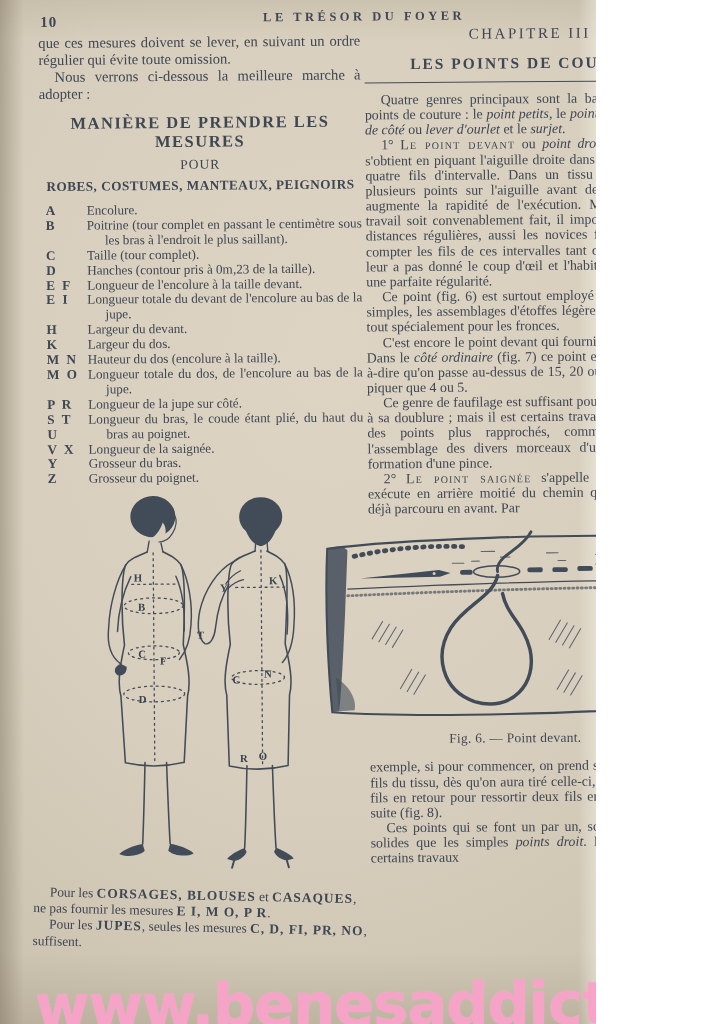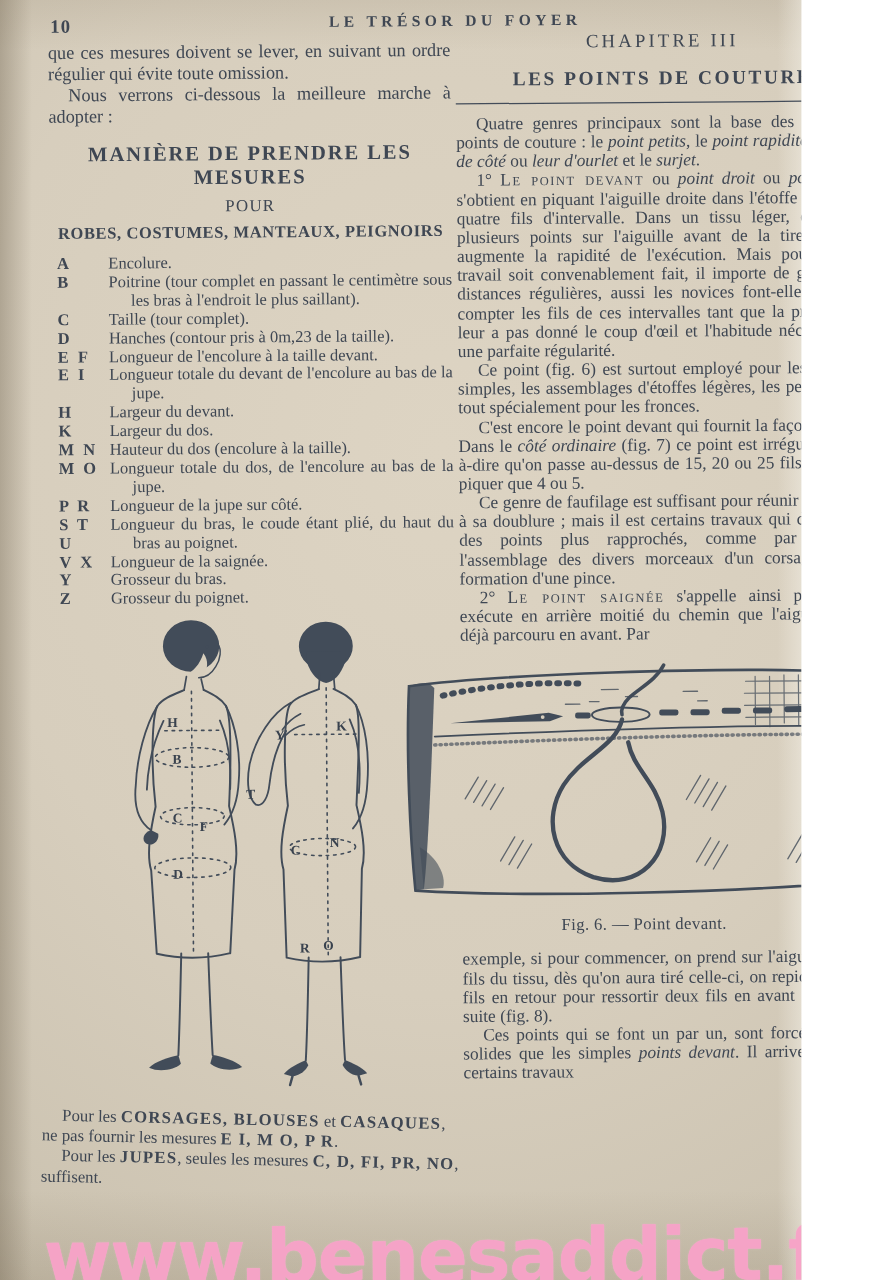--- a/index.html
+++ b/index.html
@@ -1,18 +1,18 @@
 <!DOCTYPE html>
 <html><head>
 <meta charset="utf-8">
 <style>
   * { margin:0; padding:0; box-sizing:border-box; }
   html,body { width:716px; height:1024px; overflow:hidden; }
   .page {
-    position:relative; width:641px; height:1024px; overflow:hidden;
+    position:relative; width:596px; height:1024px; overflow:hidden;
     font-family:"Liberation Serif","DejaVu Serif",serif;
     color:#3f4753;
     background:
       linear-gradient(90deg, rgba(110,98,78,.38) 0%, rgba(110,98,78,0) 4%),
       linear-gradient(270deg, rgba(240,236,226,.55) 0%, rgba(240,236,226,0) 3%),
       linear-gradient(0deg, rgba(130,116,92,.22) 0%, rgba(130,116,92,0) 7%),
       linear-gradient(180deg, rgba(130,116,92,.14) 0%, rgba(130,116,92,0) 4%),
       radial-gradient(130% 95% at 55% 35%, #ddd4c3 0%, #d7cebd 45%, #cbc2b0 78%, #b9af9c 100%);
   }
   .tilt { position:absolute; inset:0; transform:rotate(-0.45deg); }
@@ -195,21 +195,21 @@
 
     <div class="note">
       <p><span>Pour les </span><span class="seg-b">CORSAGES, BLOUSES</span><span> et </span><span class="seg-b">CASAQUES</span><span>, ne pas fournir les mesures </span><span class="seg-b">E I, M O, P R</span><span>.</span></p>
       <p><span>Pour les </span><span class="seg-b">JUPES</span><span>, seules les mesures </span><span class="seg-b">C, D, FI, PR, NO</span><span>, suffisent.</span></p>
     </div>
 
     <div class="col-right">
       <div class="chapter">CHAPITRE III</div>
       <div class="title">LES POINTS DE COUTURE</div>
 
-      <p class="body ind"><span>Quatre genres principaux sont la base des différents points de couture : le </span><span class="seg-i">point petits</span><span>, le </span><span class="seg-i">point rapidité</span><span>, le </span><span class="seg-i">point de côté</span><span> ou </span><span class="seg-i">leur d'ourlet</span><span> et le </span><span class="seg-i">surjet</span><span>.</span></p>
+      <p class="body ind"><span>Quatre genres principaux sont la base des différents points de couture : le </span><span class="seg-i">point petits</span><span>, le </span><span class="seg-i">point rapidité</span><span>, le </span><span class="seg-i">point de côté</span><span> ou </span><span class="seg-i">lever d'ourlet</span><span> et le </span><span class="seg-i">surjet</span><span>.</span></p>
       <p class="body ind"><span>1° </span><span class="seg-sc">Le point devant</span><span> ou </span><span class="seg-i">point droit</span><span> ou </span><span class="seg-i">point coulé</span><span> s'obtient en piquant l'aiguille droite dans l'étoffe à trois ou quatre fils d'intervalle. Dans un tissu léger, on relève plusieurs points sur l'aiguille avant de la tirer, ce qui augmente la rapidité de l'exécution. Mais pour que le travail soit convenablement fait, il importe de garder des distances régulières, aussi les novices font-elles bien de compter les fils de ces intervalles tant que la pratique ne leur a pas donné le coup d'œil et l'habitude nécessaires à une parfaite régularité.</span></p>
       <p class="body ind"><span>Ce point (fig. 6) est surtout employé pour les coutures simples, les assemblages d'étoffes légères, les petits plis et tout spécialement pour les fronces.</span></p>
       <p class="body ind"><span>C'est encore le point devant qui fournit la façon de bâtir. Dans le </span><span class="seg-i">côté ordinaire</span><span> (fig. 7) ce point est irrégulier, c'est-à-dire qu'on passe au-dessus de 15, 20 ou 25 fils pour n'en piquer que 4 ou 5.</span></p>
       <p class="body ind"><span>Ce genre de faufilage est suffisant pour réunir une étoffe à sa doublure ; mais il est certains travaux qui demandent des points plus rapprochés, comme par exemple l'assemblage des divers morceaux d'un corsage, ou la formation d'une pince.</span></p>
       <p class="body ind"><span>2° </span><span class="seg-sc">Le point saignée</span><span> s'appelle ainsi parce qu'il exécute en arrière moitié du chemin que l'aiguille avait déjà parcouru en avant. Par</span></p>
 
       
       <svg class="fig6" width="396" height="200" viewBox="0 0 400 208">
         <path class="ln" stroke-width="2.2" d="M20,24 C90,15 280,9 384,15 L386,96 C388,140 385,170 382,190 C300,197 120,201 24,194 C20,150 17,80 20,24 Z"></path>
         <path class="fl" opacity=".85" d="M20,24 C30,20 38,21 41,26 L38,92 C35,150 33,178 31,193 L24,194 C19,140 17,70 20,24 Z"></path>
@@ -245,19 +245,19 @@
         </g>
         <g class="ln" stroke-width="1" opacity=".75">
           <path d="M300,22 h80 M299,32 h82 M299,42 h80 M300,52 h78"></path>
           <path d="M308,18 v40 M320,18 v42 M332,17 v40 M344,17 v42 M356,16 v40 M368,16 v40"></path>
           <path d="M352,150 v40 M362,148 v42 M372,146 v42"></path>
         </g>
       </svg>
       <div class="fig-caption">Fig. 6. — Point devant.</div>
 
       <p class="body"><span>exemple, si pour commencer, on prend sur l'aiguille quatre fils du tissu, dès qu'on aura tiré celle-ci, on repiquera deux fils en retour pour ressortir deux fils en avant et ainsi de suite (fig. 8).</span></p>
-      <p class="body ind"><span>Ces points qui se font un par un, sont forcément plus solides que les simples </span><span class="seg-i">points devant</span><span>. Il arrive que dans certains travaux</span></p>
+      <p class="body ind"><span>Ces points qui se font un par un, sont forcément plus solides que les simples </span><span class="seg-i">points droit</span><span>. Il arrive que dans certains travaux</span></p>
     </div>
 
   </div>
 
   <div class="watermark">www.benesaddict.fr</div>
 </div>
 
 </body></html>

